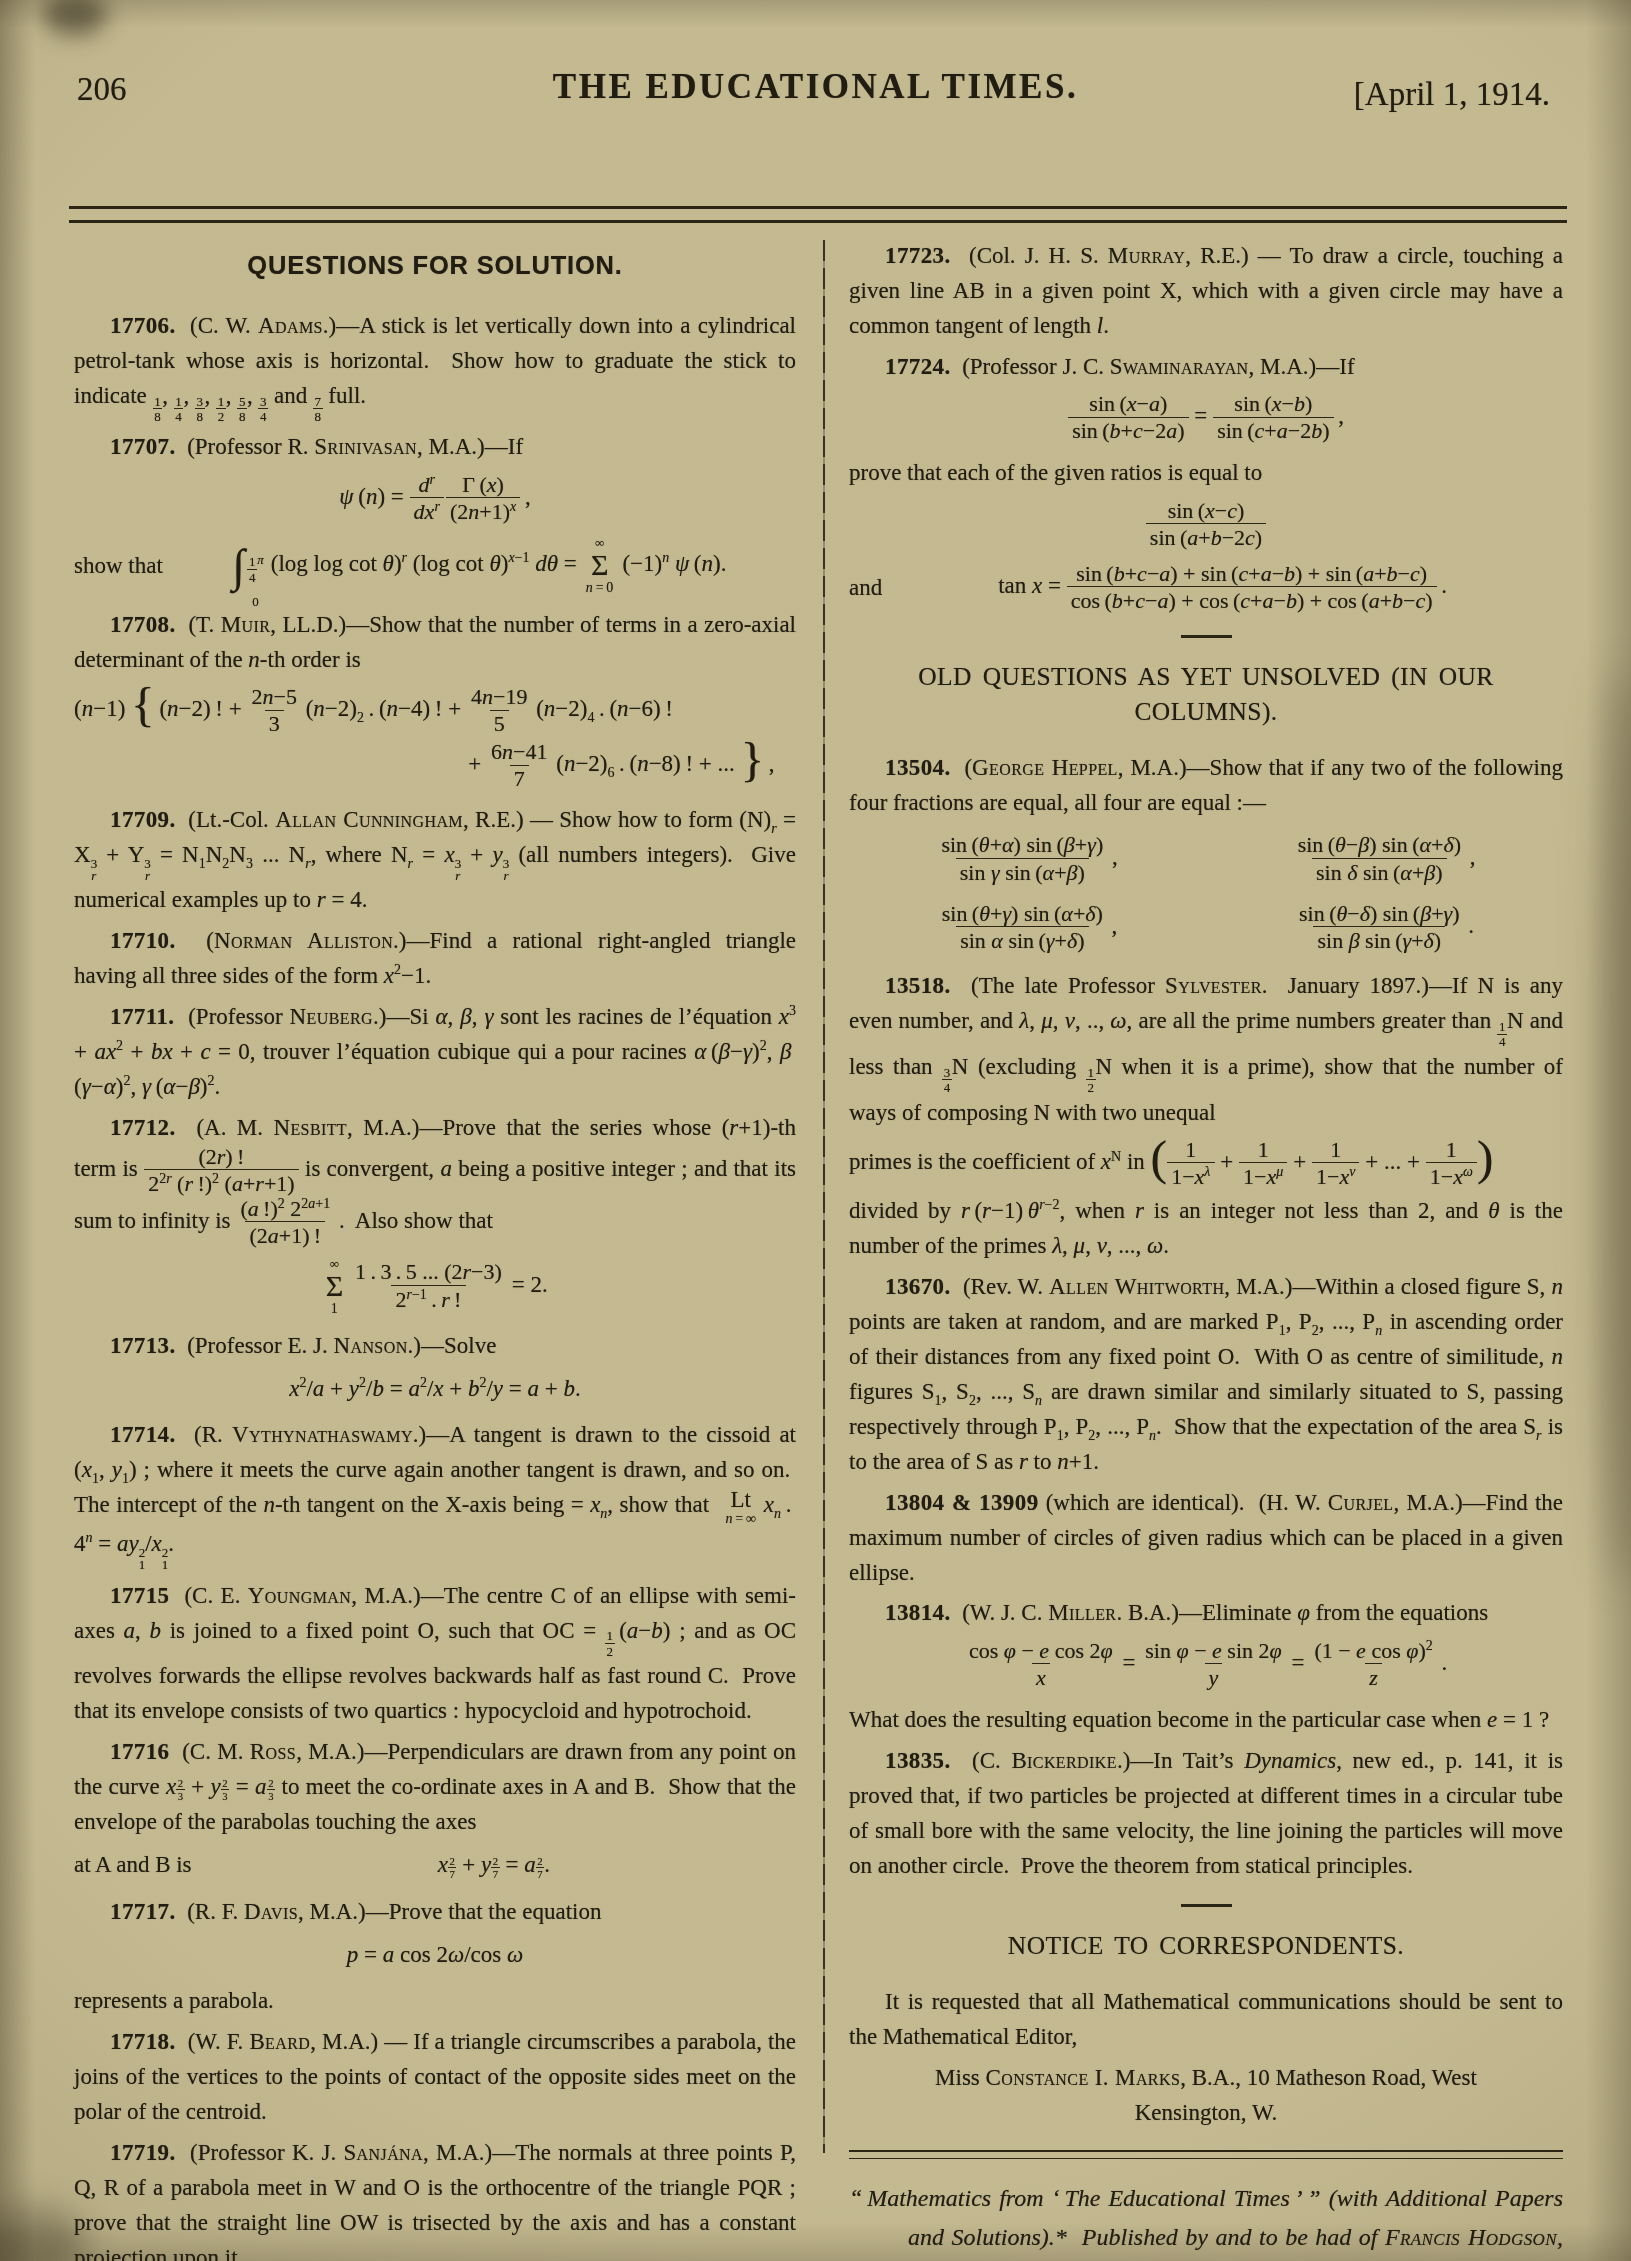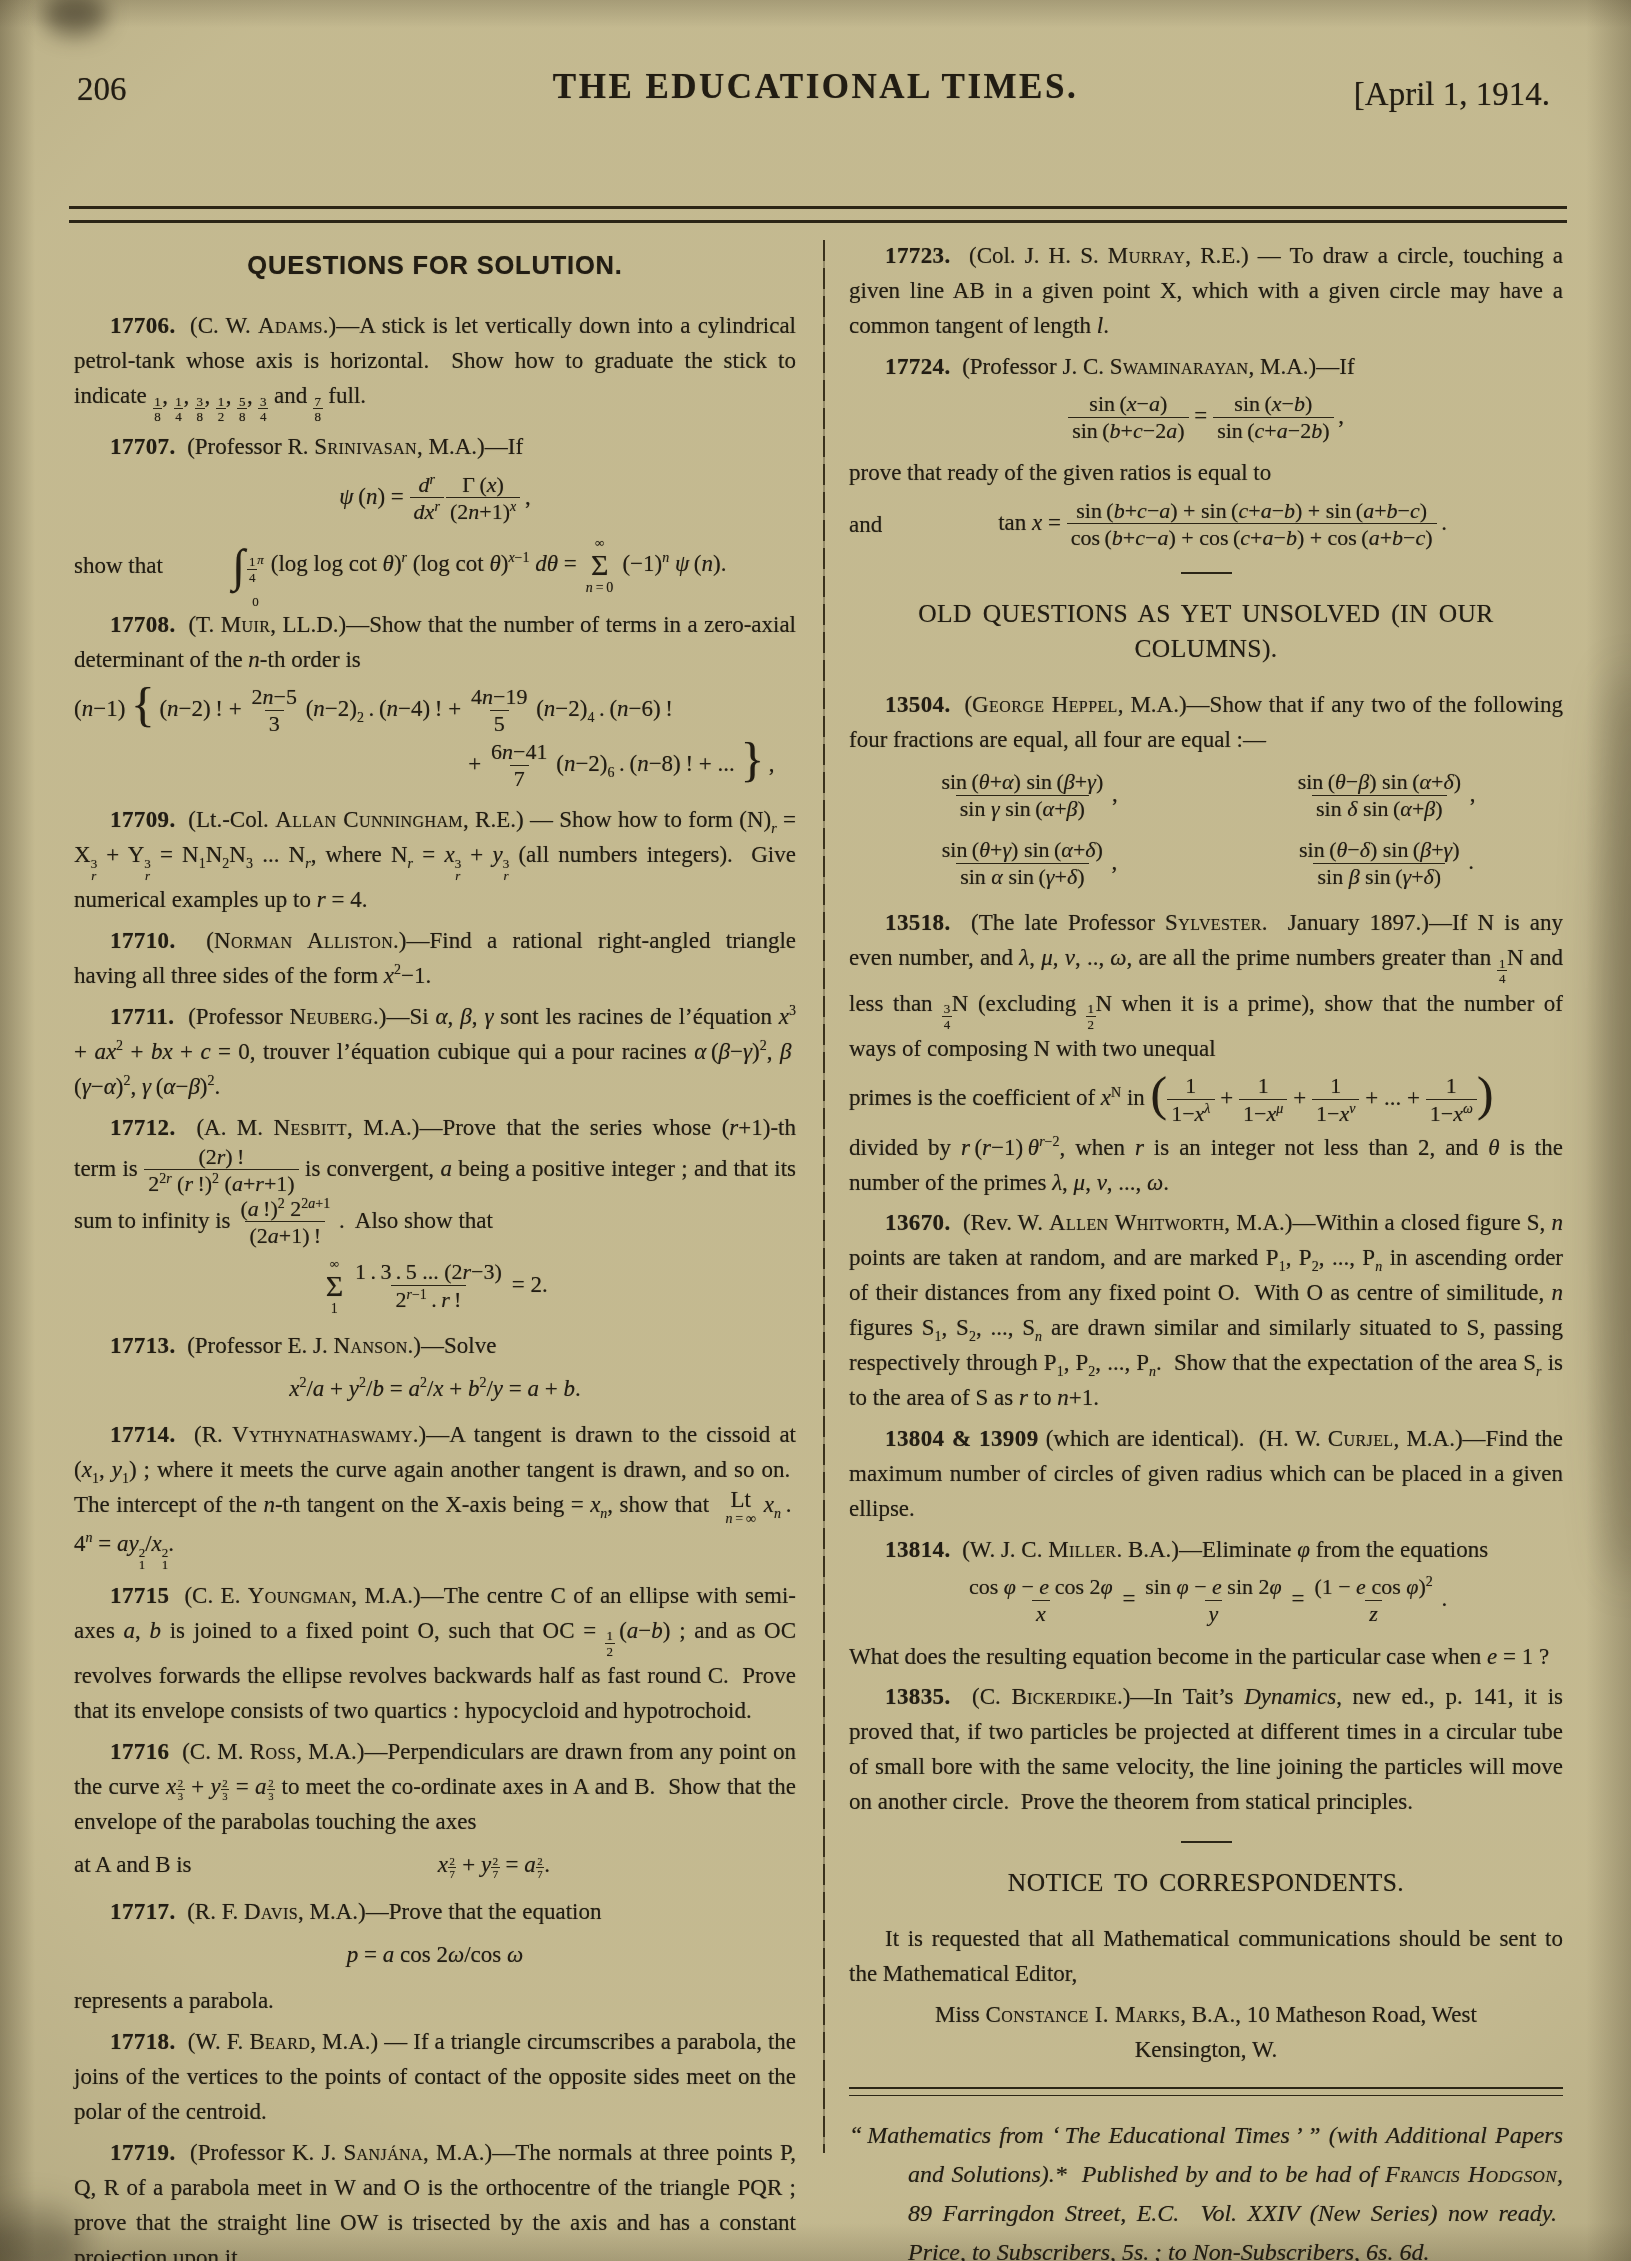--- a/index.html
+++ b/index.html
@@ -227,21 +227,25 @@
 <div class="col ink" id="col-right">
     <div class="b-para"><b class="qn">17723.</b>&nbsp; (Col. J. H. S. <span class="sc">Murray</span>, R.E.) — To draw a circle, touching a given line AB in a given point X, which with a given circle may have a common tangent of length <em>l</em>.</div>
     <div class="b-para"><b class="qn">17724.</b>&nbsp; (Professor J. C. <span class="sc">Swaminarayan</span>, M.A.)—If</div>
     <div class="b-eq"><span class="fr">
         <i>sin (<em>x</em>−<em>a</em>)</i>
         <u>sin (<em>b</em>+<em>c</em>−2<em>a</em>)</u>
       </span> = <span class="fr">
         <i>sin (<em>x</em>−<em>b</em>)</i>
         <u>sin (<em>c</em>+<em>a</em>−2<em>b</em>)</u>
       </span> ,</div>
-    <div class="b-paran">prove that ready of the given ratios is equal to</div>
+    <div class="b-paran">prove that each of the given ratios is equal to</div>
+    <div class="b-eq"><span class="fr">
+        <i>sin (<em>x</em>−<em>c</em>)</i>
+        <u>sin (<em>a</em>+<em>b</em>−2<em>c</em>)</u>
+      </span></div>
     <div class="b-eqrow">
       <span class="lbl">and</span>
       <span class="fml">tan <em>x</em> = <span class="fr">
           <i>sin (<em>b</em>+<em>c</em>−<em>a</em>) + sin (<em>c</em>+<em>a</em>−<em>b</em>) + sin (<em>a</em>+<em>b</em>−<em>c</em>)</i>
           <u>cos (<em>b</em>+<em>c</em>−<em>a</em>) + cos (<em>c</em>+<em>a</em>−<em>b</em>) + cos (<em>a</em>+<em>b</em>−<em>c</em>)</u>
         </span> .</span>
     </div>
     <div class="b-ruleshort"></div>
     <div class="b-hserif">OLD QUESTIONS AS YET UNSOLVED (IN OUR COLUMNS).</div>
     <div class="b-para"><b class="qn">13504.</b>&nbsp; (<span class="sc">George Heppel</span>, M.A.)—Show that if any two of the following four fractions are equal, all four are equal :—</div>

